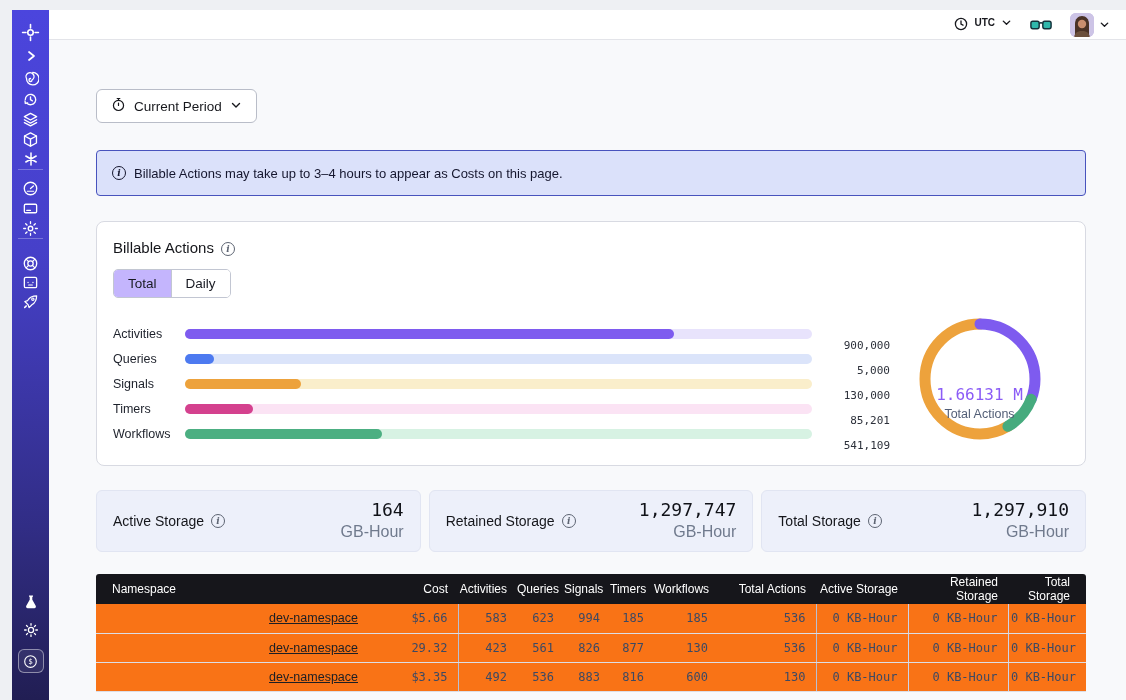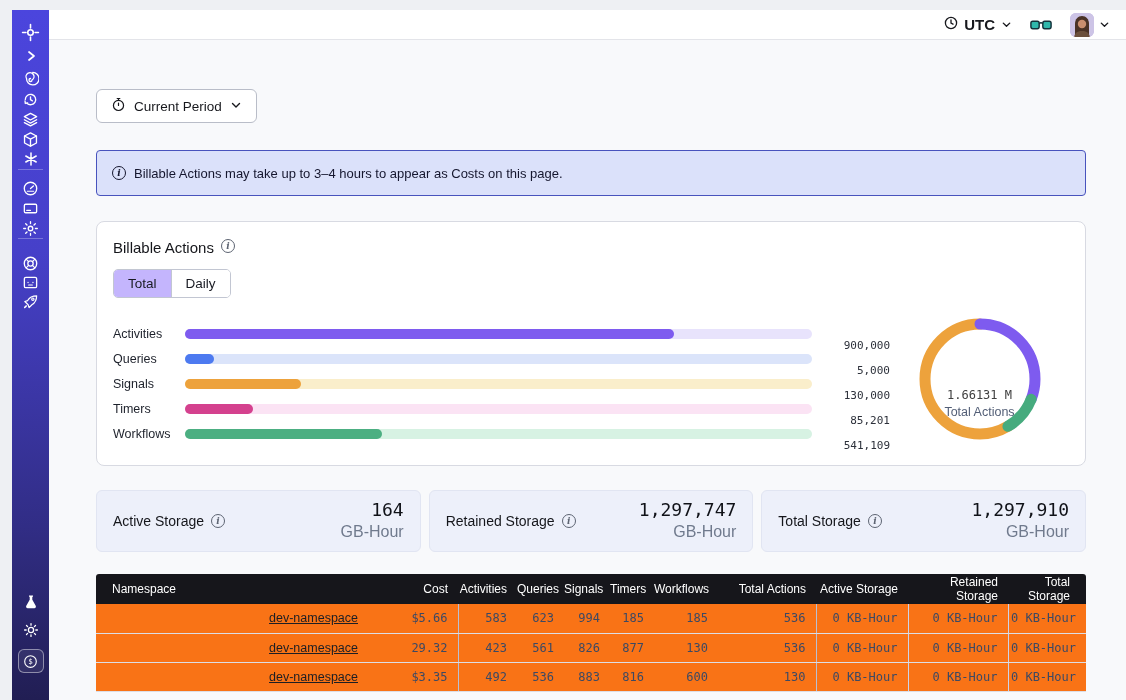--- a/index.html
+++ b/index.html
@@ -11,58 +11,58 @@
   .sidebar { position:absolute; left:12px; top:10px; bottom:0; width:37px;
     background:linear-gradient(180deg,#4b45dd 0%,#4640c9 35%,#312d85 75%,#211e53 100%); z-index:5; }
   .side-icon { position:absolute; left:0; width:37px; height:20px; display:flex; align-items:center; justify-content:center; cursor:pointer; }
   .side-icon svg { display:block; }
   .side-divider { position:absolute; left:6px; right:6px; height:1px; background:rgba(255,255,255,.28); }
   .coin-box { border:1px solid rgba(255,255,255,.45); border-radius:6px; background:rgba(255,255,255,.07); width:26px; height:24px; display:flex; align-items:center; justify-content:center; }
 
   
   .topbar { position:absolute; left:49px; right:0; top:10px; height:30px; background:#ffffff;
     border-bottom:1px solid #e3e4e9; display:flex; align-items:center; justify-content:flex-end; gap:18px; padding-right:16px; z-index:4; }
-  .tz { display:flex; gap:6px; font-size:15px; font-weight:600; color:#17181d; cursor:pointer; }
+  .tz { display:flex; gap:6px; font-size:10px; font-weight:600; color:#17181d; cursor:pointer; }
   .glasses-btn { display:flex; align-items:center; cursor:pointer; }
   .user-menu { display:flex; align-items:center; gap:5px; cursor:pointer; }
   .avatar { width:24px; height:24px; border-radius:6px; background:#c3b8e4; overflow:hidden; display:block; }
 
   
   .main { position:absolute; left:49px; right:0; top:40px; bottom:0; background:#f8f9fb; overflow:hidden; }
   .content { padding:47px 40px 0 47px; width:1077px; }
 
   .page-head { display:flex; justify-content:space-between; align-items:flex-start; }
   .page-title { font-size:27px; font-weight:600; color:#121419; letter-spacing:.2px; }
   .page-sub { font-size:11px; color:#3c3f48; margin-top:7px; }
   .period-btn { display:flex; align-items:center; gap:8px; height:34px; padding:0 14px; background:#fff;
     border:1px solid #b9bdc8; border-radius:6px; font-size:13.5px; font-weight:500; color:#17181d; cursor:pointer; margin-top:2px; }
 
   .banner { margin-top:27px; height:46px; background:#dbe1fa; border:1px solid #4853bd; border-radius:4px;
     display:flex; align-items:center; gap:8px; padding:0 15px; font-size:13px; color:#15162e; }
 
   .card { margin-top:25px; background:#fff; border:1px solid #d8dae2; border-radius:8px; padding:17px 16px 22px 16px; }
-  .card-title-row { display:flex; align-items:flex-start; gap:7px; font-size:15px; color:#15161b; }
+  .card-title-row { display:flex; align-items:flex-end; gap:7px; font-size:15px; color:#15161b; }
   .info-i { width:14px; height:14px; border:1.2px solid #5d6472; border-radius:50%; color:#5d6472; font-size:9px;
     display:inline-flex; align-items:center; justify-content:center; font-weight:600; flex:none; font-family:"DejaVu Serif",serif; font-style:italic; }
   .tabs { display:inline-flex; margin-top:13px; border:1px solid #c2c6d2; border-radius:5px; overflow:hidden; }
   .tab { padding:6px 14px; font-size:13.5px; color:#181a22; background:#fff; cursor:pointer; }
   .tab.active { background:#c4b5fd; }
 
   .chart-wrap { display:flex; margin-top:17px; }
   .bars { width:777px; flex:none; display:flex; flex-direction:column; gap:0; }
   .bar-row { display:grid; grid-template-columns:72px 1fr 78px; align-items:center; height:25px; }
   .bar-label { font-size:12.5px; color:#1d212b; }
   .bar-track { height:10px; border-radius:5px; position:relative; }
   .bar-fill { position:absolute; left:0; top:0; bottom:0; border-radius:5px; }
   .bar-value { font-size:11px; color:#2c303a; text-align:right;margin-top:24px; }
 
   .donut-area { flex:1; display:flex; align-items:center; justify-content:center; }
   .donut-box { position:relative; width:128px; height:128px; }
   .donut-center { position:absolute; inset:0; display:flex; flex-direction:column; align-items:center; justify-content:center; gap:3px; }
-  .donut-value { font-size:12px; color:#404040;margin-top:48px; }
+  .donut-value { font-size:16px; color:#8b5cf6;margin-top:48px; }
   .donut-label { font-size:12.5px; color:#525e76; }
 
   .storage-row { display:flex; gap:8px; margin-top:24px; }
   .storage-card { flex:1; height:62px; background:#edf0fa; border:1px solid #e1e5f2; border-radius:6px;
     display:flex; align-items:center; justify-content:space-between; padding:0 16px; }
   .storage-label { display:flex; align-items:center; gap:7px; font-size:14px; color:#15161b; }
   .storage-right { text-align:right; line-height:1.15; }
   .storage-value { font-size:18px; color:#101218; }
   .storage-unit { font-size:16px; color:#707a8d; margin-top:2px; }
 

